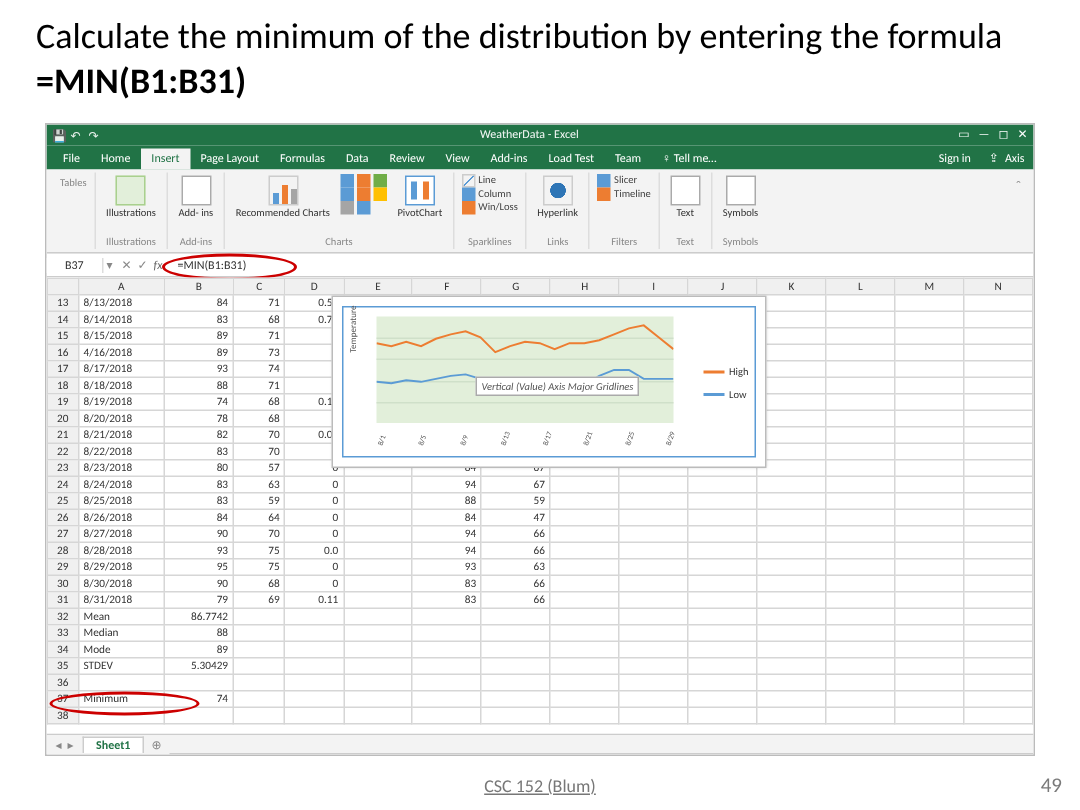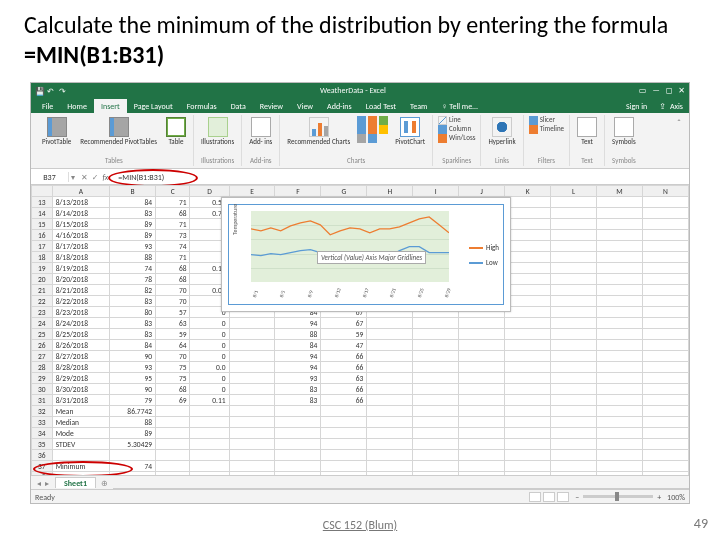--- a/index.html
+++ b/index.html
@@ -117,35 +117,20 @@
     <div class="spacer"></div>
     <div class="ribbon-share">Sign in</div>
     <div class="ribbon-share">
         <span>⇪</span>
         <span>Axis</span>
       </div>
   </div>
 
   <div class="ribbon">
     <div class="rgroup">
-        <div class="rgroup-body">
-      <div class="rbtn">
-            <span class="ico ico-pivot"></span>
-            <span>PivotTable</span>
-          </div>
-      <div class="rbtn">
-            <span class="ico ico-pivot"></span>
-            <span>Recommended
-PivotTables</span>
-          </div>
-      <div class="rbtn">
-            <span class="ico ico-table"></span>
-            <span>Table</span>
-          </div>
-    </div>
         <div class="rgroup-label">Tables</div>
       </div>
 
     <div class="rgroup">
         <div class="rgroup-body">
       <div class="rbtn">
             <span class="ico ico-pic"></span>
             <span>Illustrations</span>
           </div>
     </div>
@@ -805,29 +790,16 @@
   <div class="sheetbar">
     <div class="sheetnav">
       <span>◂</span>
       <span>▸</span>
     </div>
     <div class="sheettab">Sheet1</div>
     <div class="addsheet">⊕</div>
     <div class="sbspacer"></div>
   </div>
 
-  <div class="statusbar">
-    <span>Ready</span>
-    <div class="ssp"></div>
-    <div class="viewbtns">
-      <div></div>
-      <div></div>
-      <div></div>
-    </div>
-    <span>–</span>
-    <div class="zoomslider"></div>
-    <span>+</span>
-    <span style="margin-left:6px">100%</span>
-  </div>
 </div>
 
 <div class="footer-note">CSC 152 (Blum)</div>
 <div class="pagenum">49</div>
 
 </body></html>

